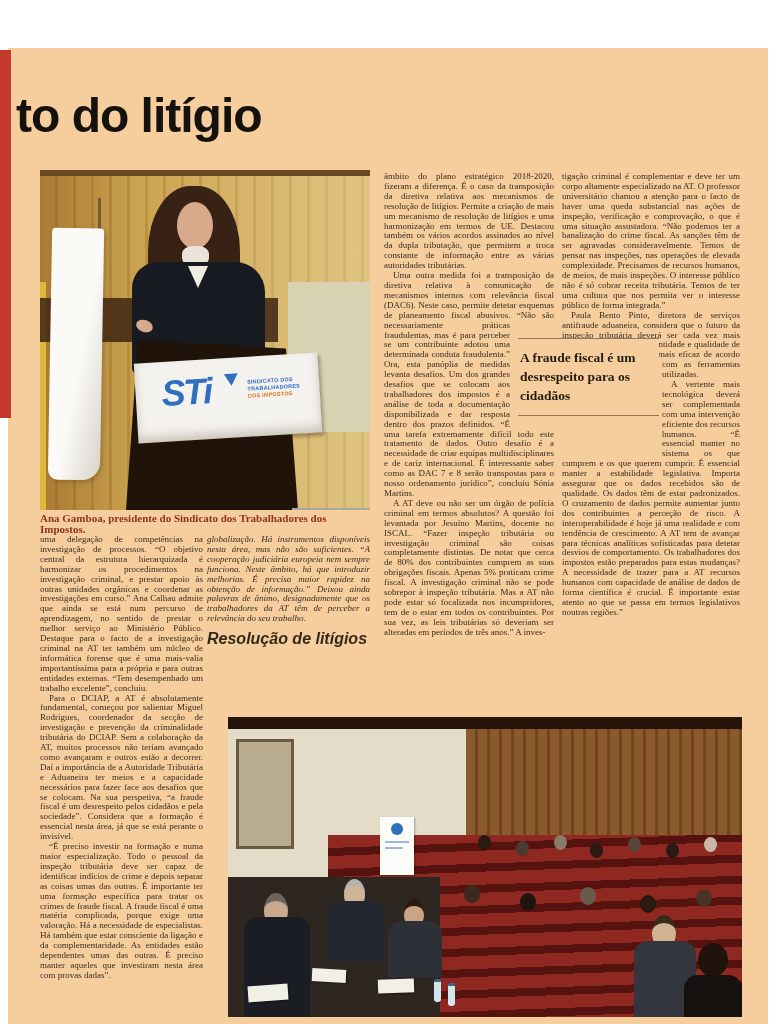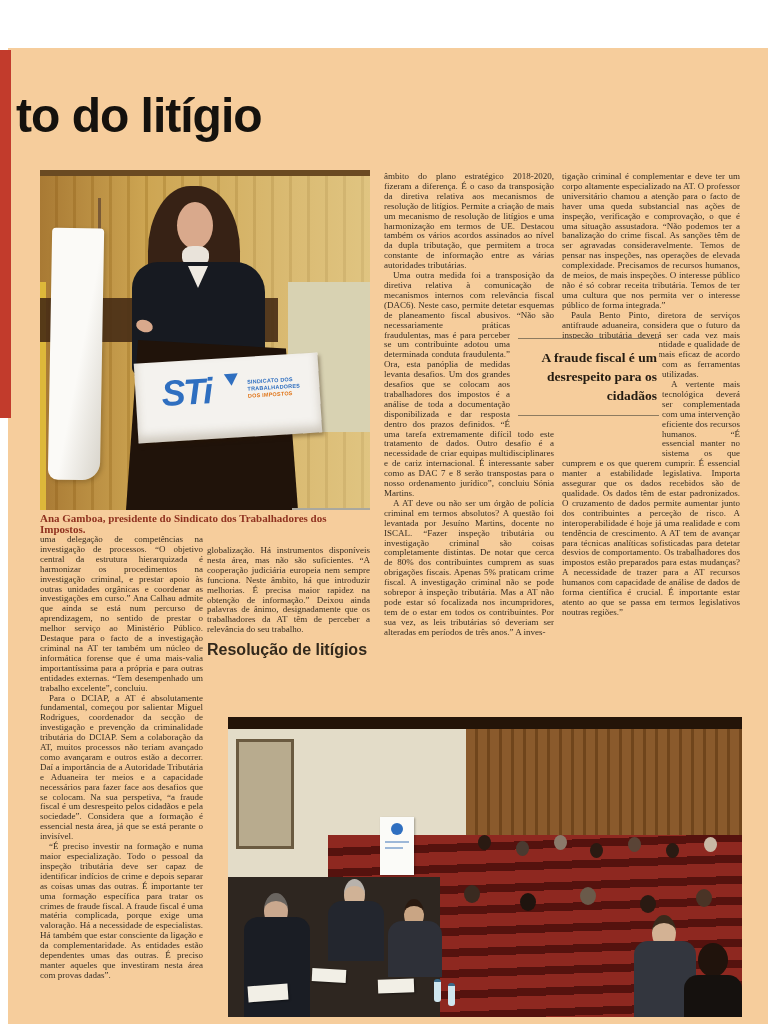--- a/index.html
+++ b/index.html
@@ -7,32 +7,32 @@
         font-family:"Liberation Serif",serif;margin-top:22px;}
   .sheet{position:absolute;left:8px;top:26px;width:760px;height:998px;background:#f6cd9c;z-index:0;}
   .strip{position:absolute;left:0;top:28px;width:11px;height:368px;background:#c23b2c;z-index:1;}
   .headline{position:absolute;left:16px;top:34px;z-index:2;font-family:"Liberation Sans",sans-serif;
         font-weight:700;font-size:48px;letter-spacing:-1px;color:#15120e;}
   
   .col{position:absolute;z-index:2;font-size:9px;line-height:9.9px;text-align:justify;color:#362d22;}
   .col p{margin:0;}
   .col p.ind{text-indent:9px;}
   #col1{left:40px;top:513px;width:163px;height:505px;overflow:hidden;}
-  #col2{left:207px;top:524px;width:163px;height:178px;overflow:hidden;}
+  #col2{left:207px;top:513px;width:163px;height:178px;overflow:hidden;font-style:italic;}
   #col3{left:384px;top:150px;width:170px;height:556px;overflow:hidden;}
   #col4{left:562px;top:150px;width:178px;height:556px;overflow:hidden;}
   .subhead{font-family:"Liberation Sans",sans-serif;font-weight:700;font-size:16px;
         color:#33291c;margin:10px 0 5px 0 !important;text-align:left;}
   .fsr0{float:right;width:0;height:155px;}
   .fsr{float:right;clear:right;width:44px;height:96px;}
   .fsl0{float:left;width:0;height:190px;}
   .fsl{float:left;clear:left;width:100px;height:88px;}
   .pullquote{position:absolute;left:518px;top:316px;width:137px;z-index:3;background:#f6cd9c;
         border-top:1px solid #8d7b60;border-bottom:1px solid #8d7b60;padding:9px 2px 10px 2px;
-        font-size:13.5px;line-height:1.42;font-weight:700;text-align:right;color:#241c12;}
+        font-size:13.5px;line-height:1.42;font-weight:700;text-align:left;color:#241c12;}
   .caption{position:absolute;z-index:4;font-weight:700;font-size:11px;color:#8f3220;line-height:11px;}
   #cap-top{left:40px;top:491px;width:330px;}
   #cap-bottom{left:228px;top:1015px;width:514px;}
   
   .photo{position:absolute;overflow:hidden;z-index:3;}
   #photo-top{left:40px;top:148px;width:330px;height:340px;}
   .wood-top{position:absolute;inset:0;background:
       linear-gradient(90deg,rgba(118,62,10,.42) 0%,rgba(118,62,10,0) 32%,rgba(255,248,206,.22) 68%,rgba(255,248,206,.38) 100%),
       repeating-linear-gradient(90deg,#cda552 0 15px,#bb9240 15px 18px);}
   .ceil{position:absolute;left:0;top:0;width:330px;height:6px;background:#6a4a22;}

